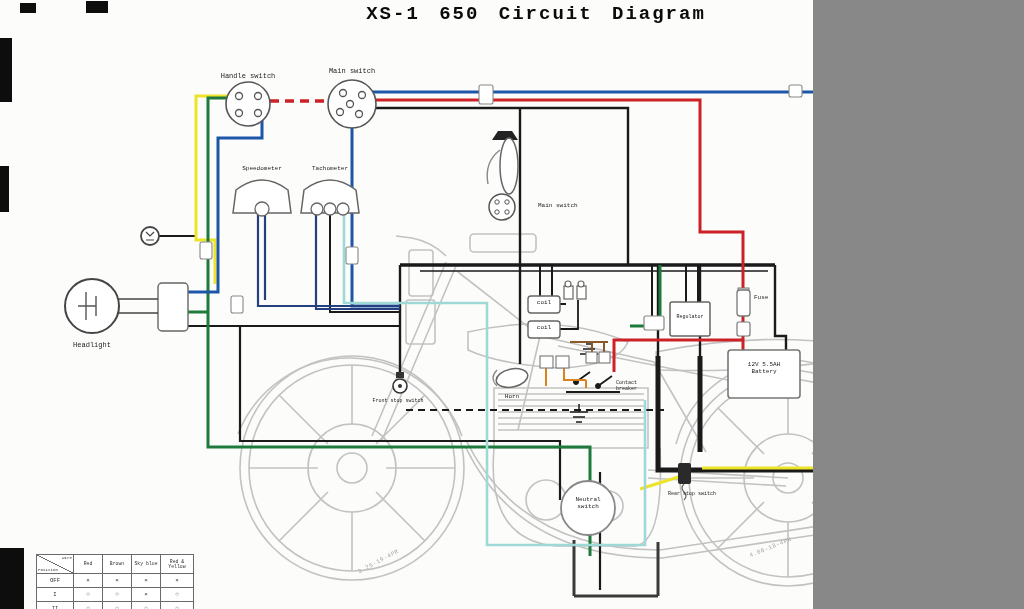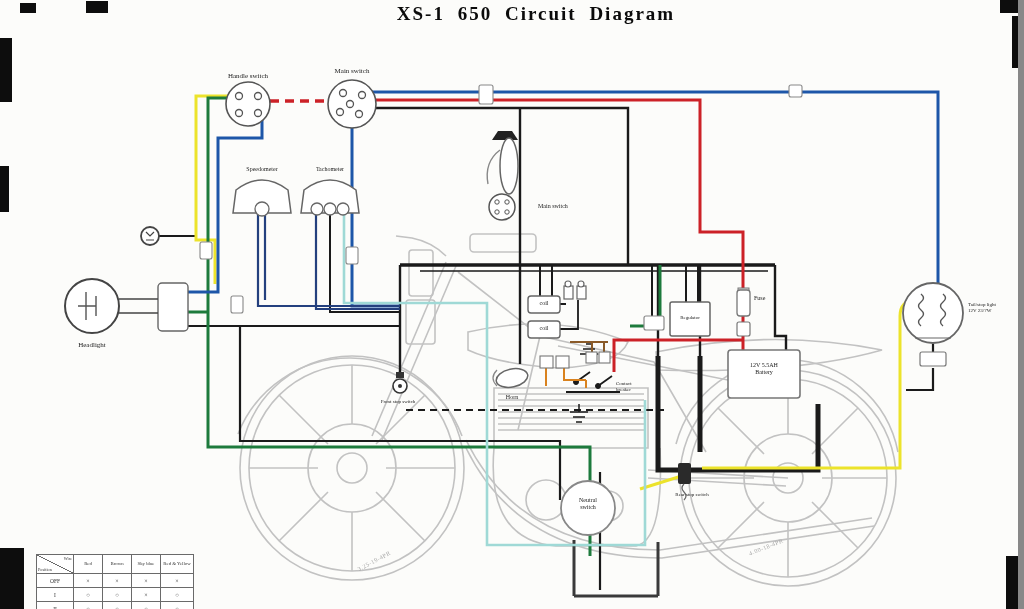--- a/index.html
+++ b/index.html
@@ -1,18 +1,18 @@
 <!DOCTYPE html>
 <html><head>
 <meta charset="utf-8">
 <style>
   html,body{margin:0;padding:0;background:#888;}
   #stage{
-    position:relative;width:984px;height:609px;background:#fcfcfa;
-    overflow:hidden;font-family:Liberation Serif, serif;color:#1c1c1c;padding-left:34px;
+    position:relative;width:813px;height:609px;background:#fcfcfa;
+    overflow:hidden;font-family:Liberation Mono, monospace;color:#1c1c1c;
   }
   #art{position:absolute;left:0;top:0;}
   .lbl{position:absolute;font-size:7px;line-height:1.15;color:#1c1c1c;text-align:center;z-index:5;}
   .lbl.sm{font-size:6px;}
   .lbl.xs{font-size:5px;}
   .lbl.left{text-align:left;}
   #title{
     position:absolute;left:360px;top:3px;width:352px;text-align:center;
     font-size:19px;font-weight:bold;letter-spacing:2px;color:#0b0b0b;z-index:5;
     word-spacing:6px;

